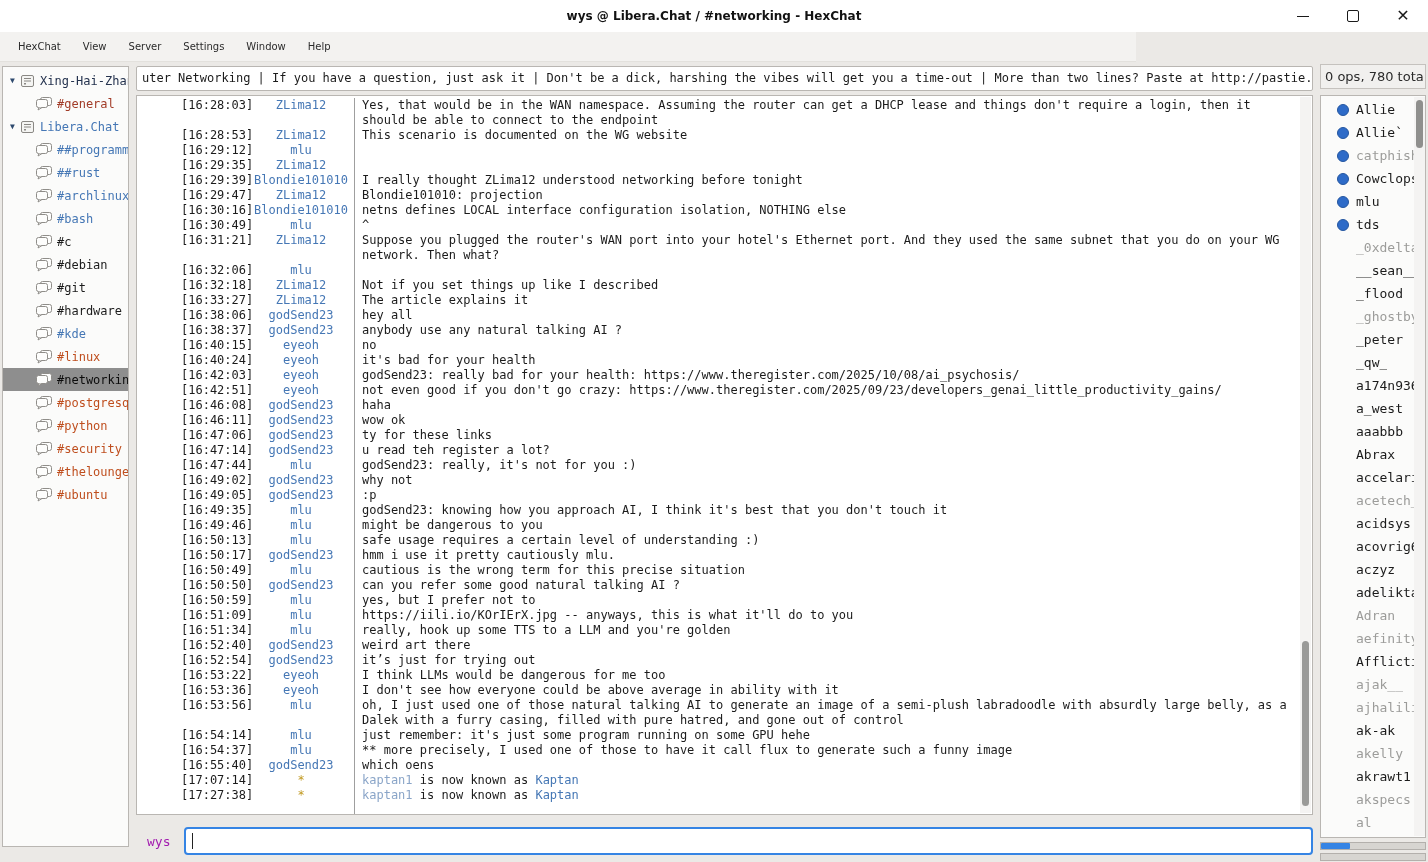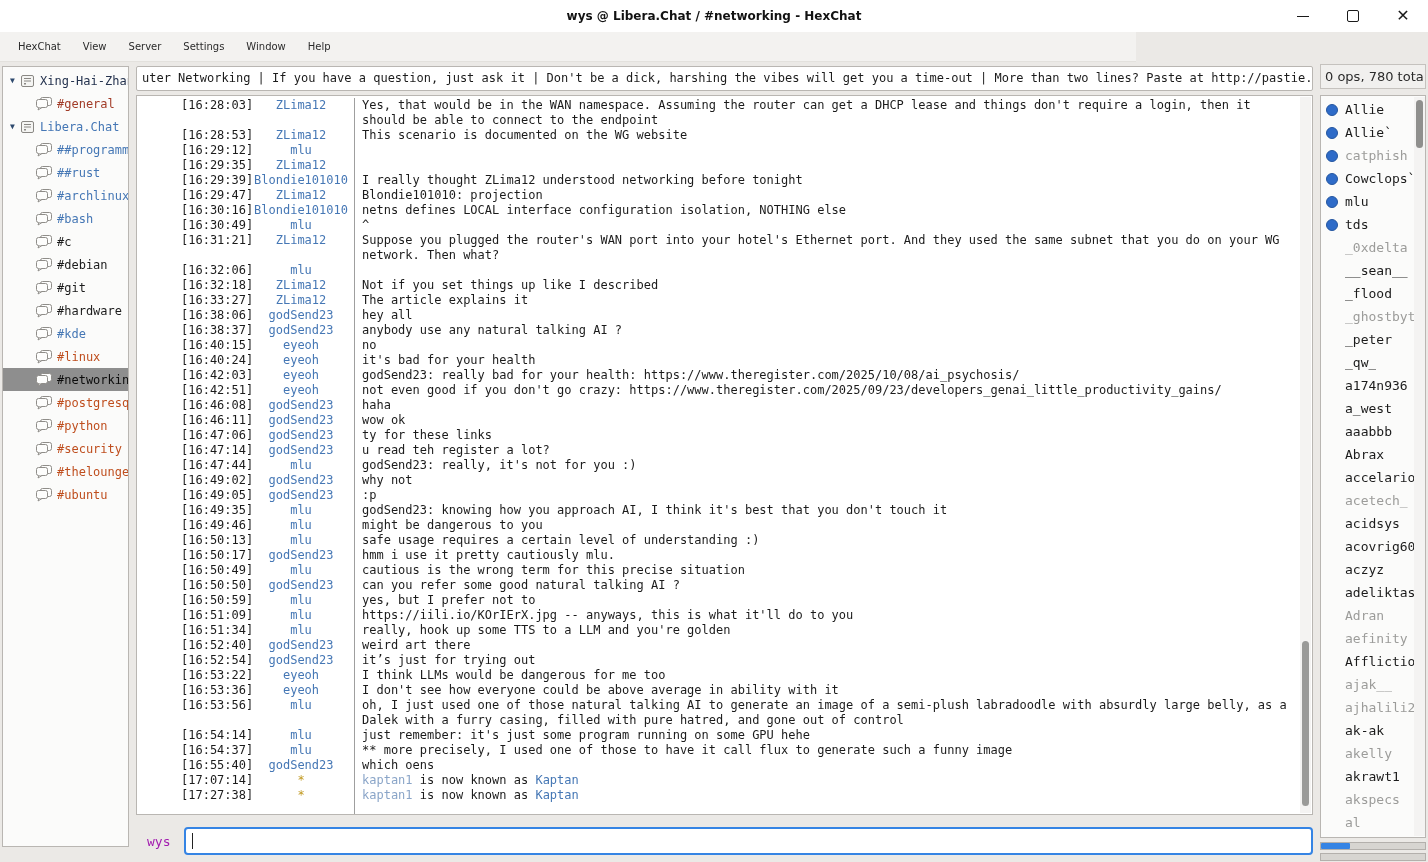--- a/index.html
+++ b/index.html
@@ -82,21 +82,21 @@
   .newnick { color:var(--nick_blue); }
   .vscroll { position:absolute; top:1px; bottom:1px; right:1px; width:11px; background:#f4f3f2; }
   .vthumb { position:absolute; left:2px; width:7px; border-radius:4px; background:#9a9a98; }
   .chat .vthumb { top:76%; height:23%; }
   
   .userlist {
     position:absolute; left:1320px; top:95px; width:106px; height:743px;
     background:#fbfbfa; border:1px solid #b9b6b2; overflow:hidden;
     font-family:"DejaVu Sans Mono", monospace; font-size:13px; padding-top:2px;
   }
-  .urow { height:23px; display:flex; align-items:center; padding-left:5px; }
+  .urow { height:23px; display:flex; align-items:center; padding-left:5px;margin-left:11px; }
   .udot { width:12px; height:12px; border-radius:50%; flex:none; margin-right:7px;
           background:var(--dot_blue); border:1px solid #2456a0; }
   .udot.empty { background:transparent; border:none; }
   .uname { color:#1b1b1b; white-space:nowrap; overflow:hidden; }
   .uname.away { color:var(--away_gray); }
   .userlist .vthumb { top:3px; height:48px; background:#8f8f8d; }
   
   .meter { position:absolute; left:1320px; width:106px; height:8px;
            background:#d7d5d1; border:1px solid #b3b0ac; }
   .meter .fill { position:absolute; left:0; top:0; bottom:0; background:var(--accent); border-radius:1px; }

